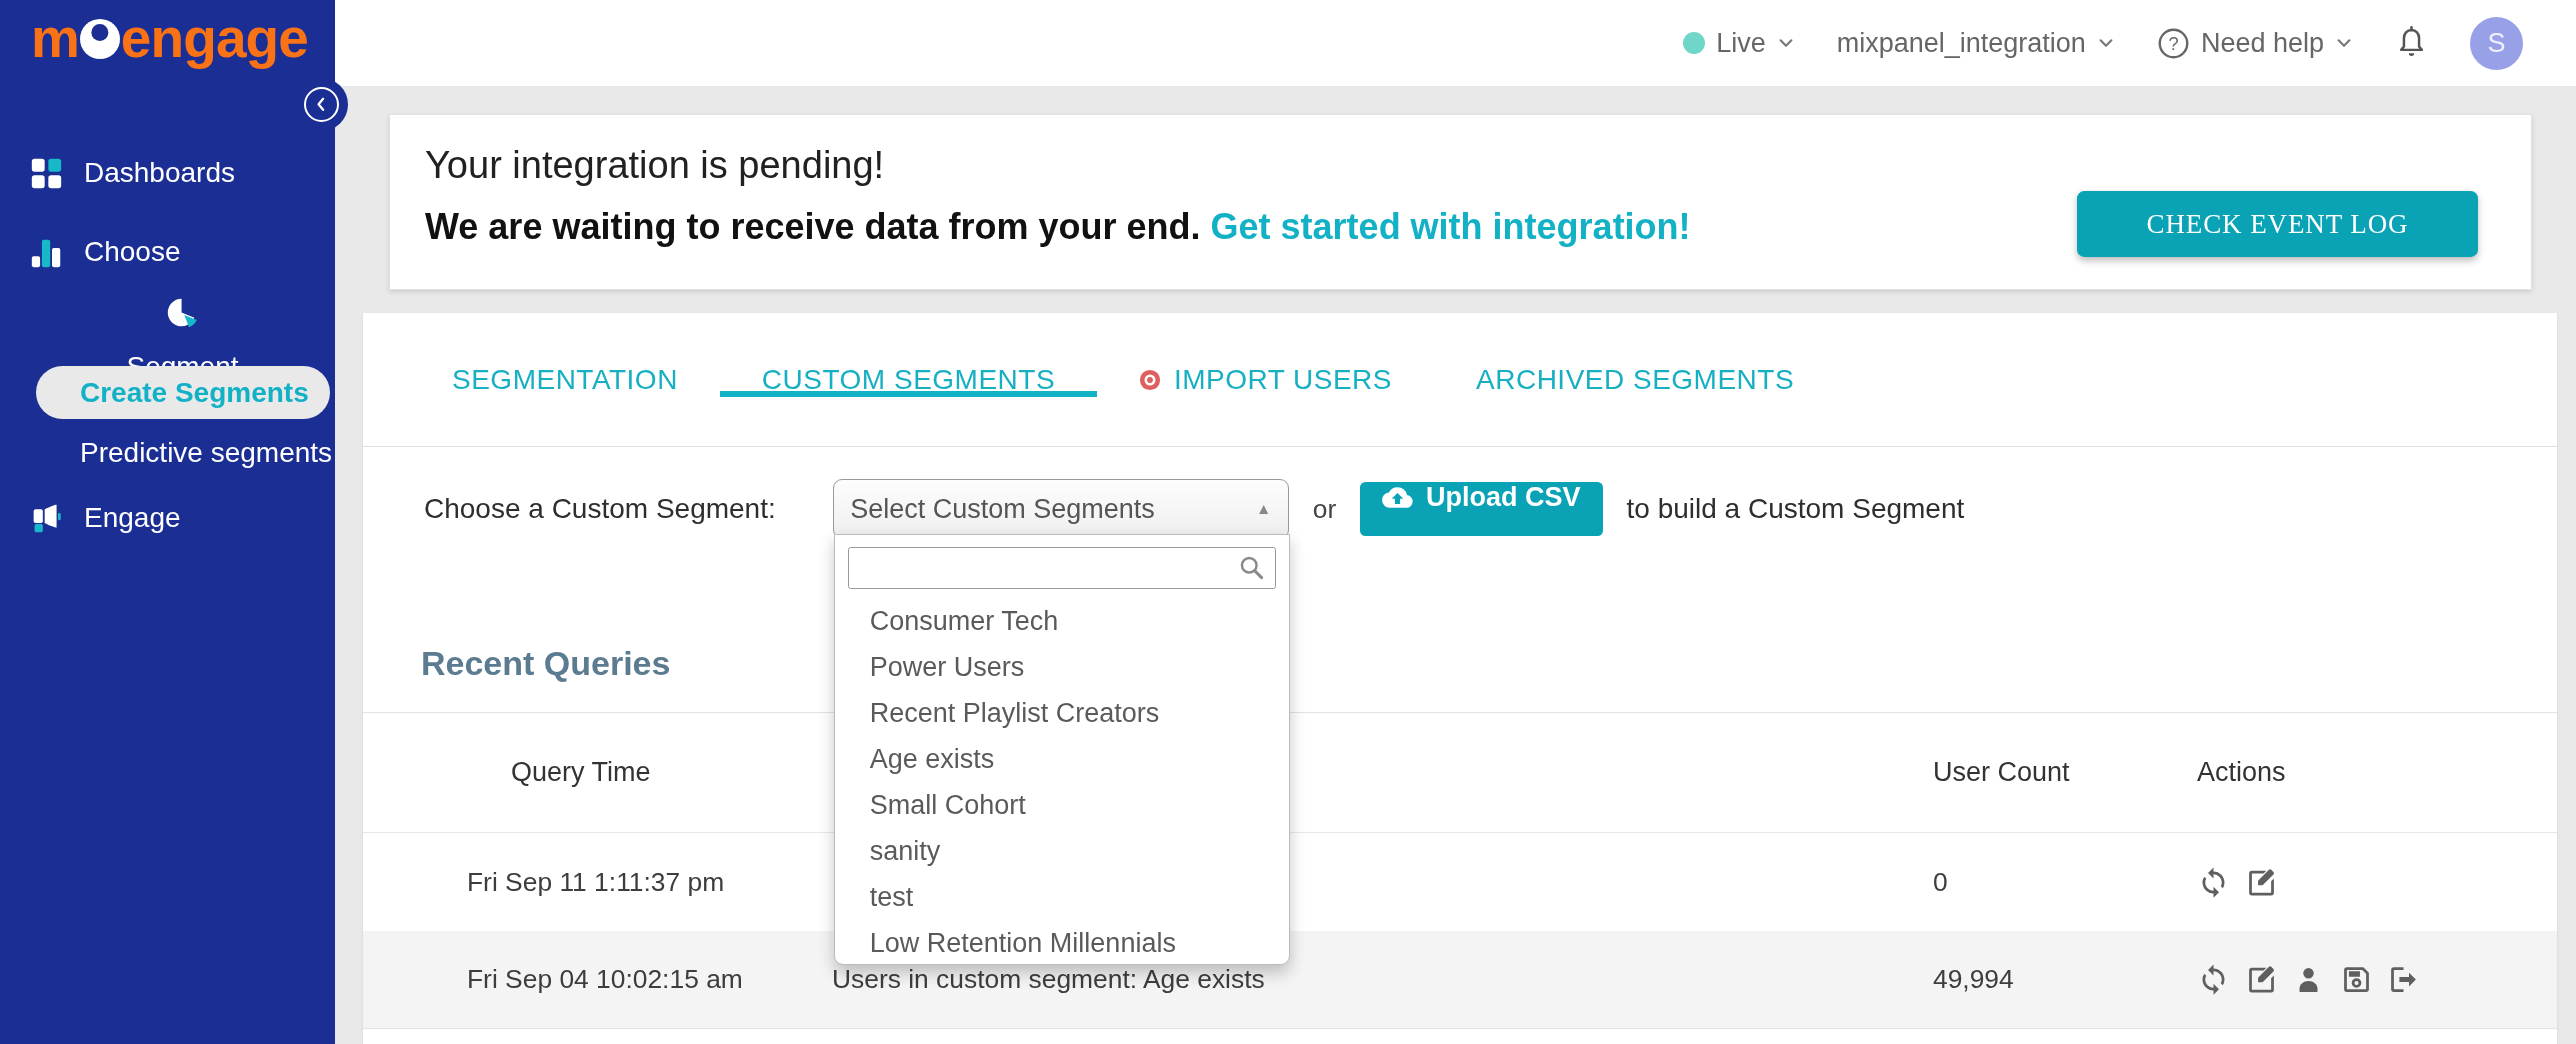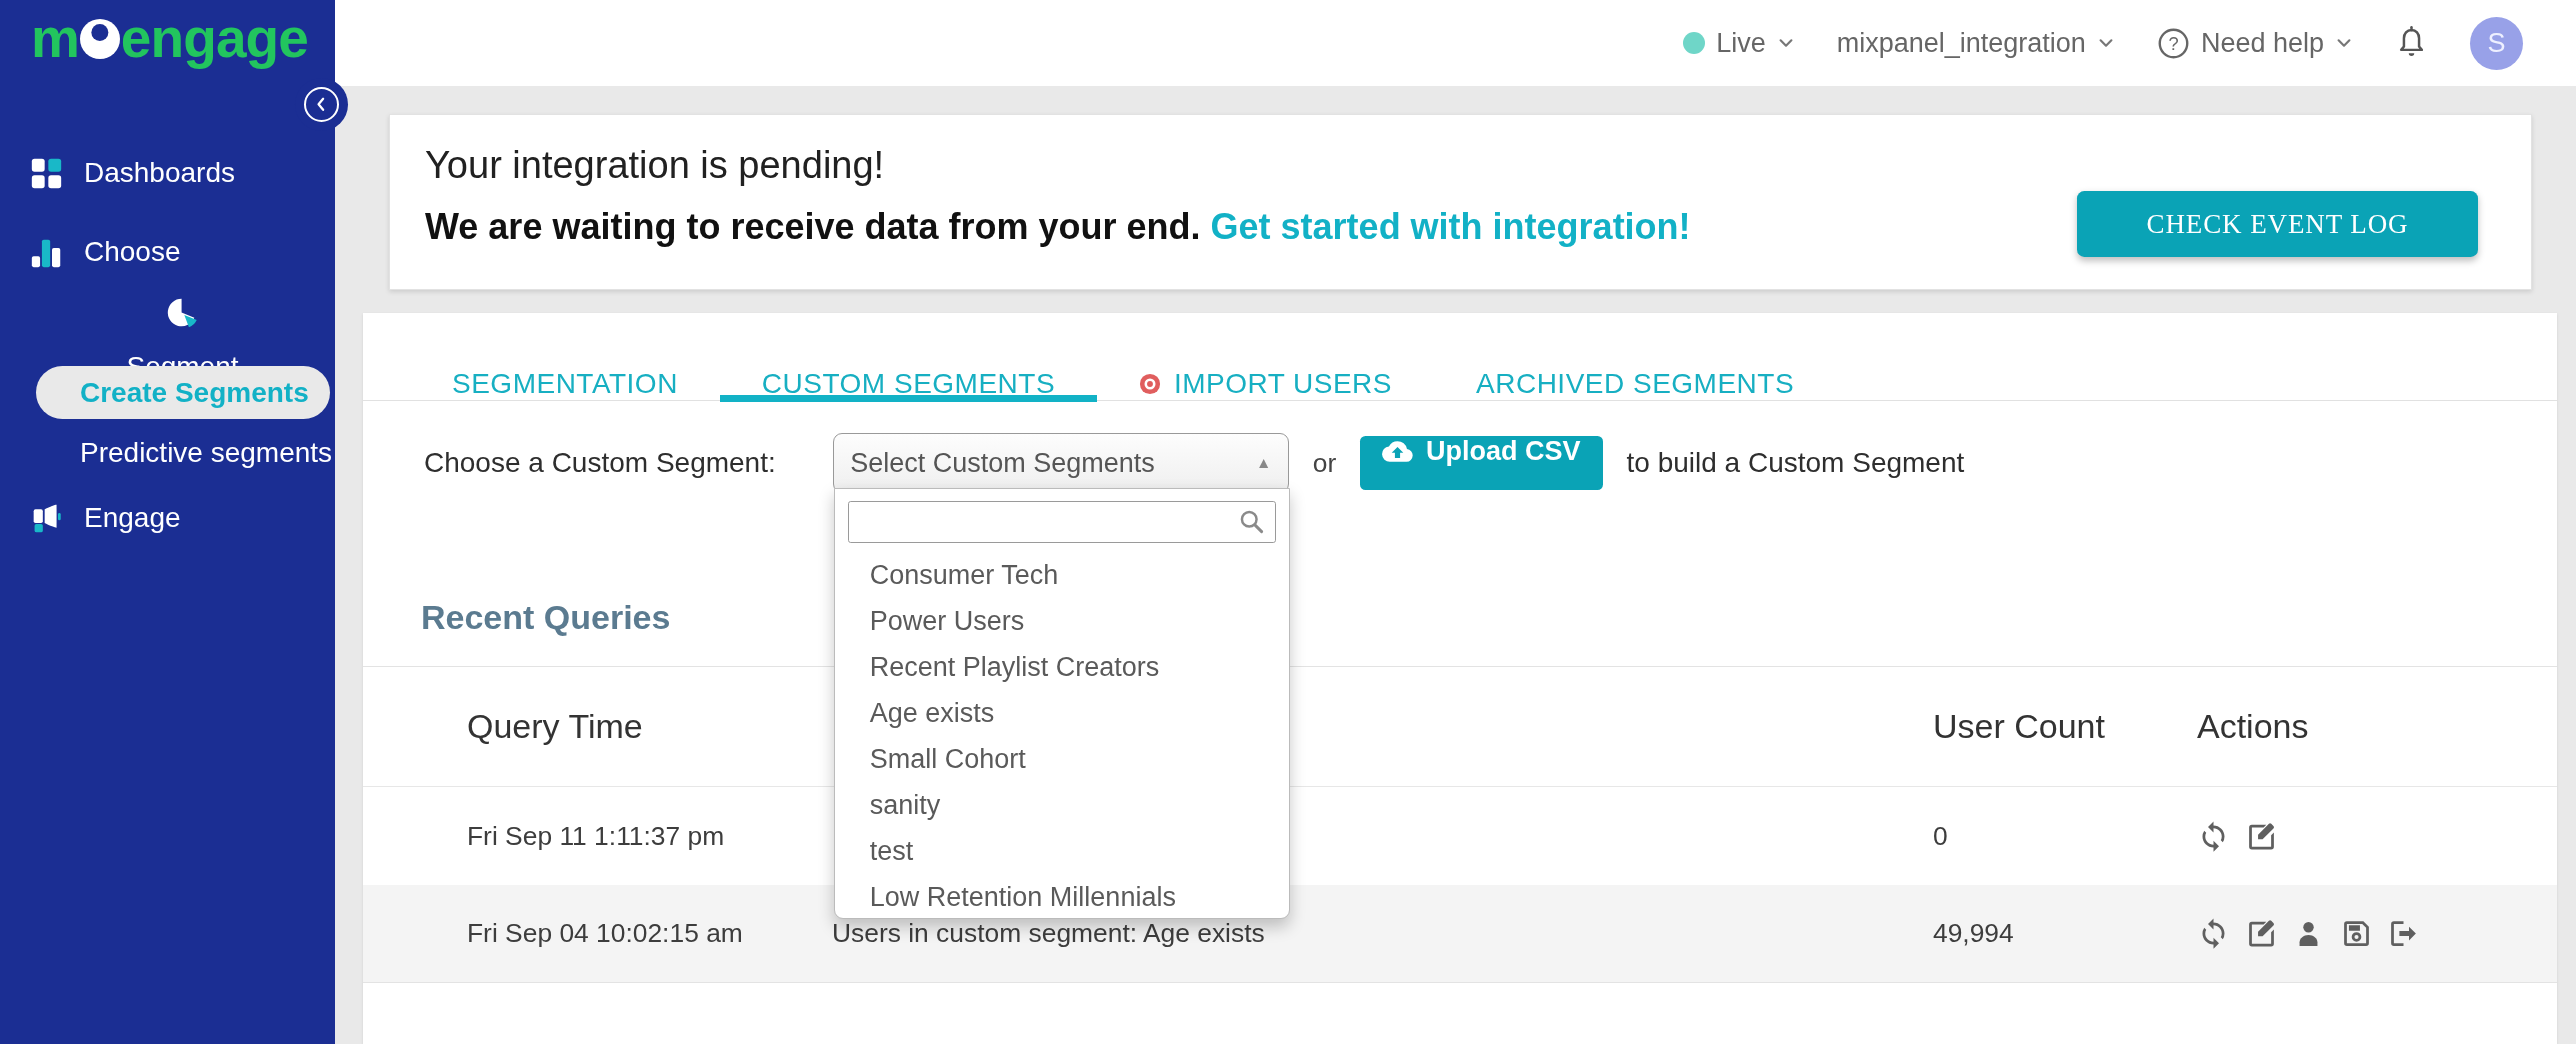--- a/index.html
+++ b/index.html
@@ -2,21 +2,21 @@
 <html style="font-size:14.6px"><head>
 <meta charset="utf-8">
 <style>
   * { margin:0; padding:0; box-sizing:border-box; }
   html,body { width:2576px; height:1045px; }
   body { font-family:"Liberation Sans", sans-serif; background:#e9e9e9; overflow:hidden; }
   #app { position:relative; width:2576px; height:1045px; background:#e9e9e9; overflow:hidden; }
 
   
   .sidebar { position:absolute; left:0; top:0; width:335px; height:1045px; background:#1b2e93; z-index:30; }
-  .logo { position:absolute; left:31px; top:5.5px; color:#22c55e; font-size:55px; font-weight:700; letter-spacing:-0.9px; white-space:nowrap; }
+  .logo { position:absolute; left:31px; top:5.5px; color:#f97316; font-size:55px; font-weight:700; letter-spacing:-0.9px; white-space:nowrap; }
   .logo-o { position:relative; display:inline-block; width:40px; height:40px; background:#fff; border-radius:50%; margin:0 0.9px; top:2.7px; }
   .logo-o::before { content:""; position:absolute; left:50%; top:4.6px; transform:translateX(-50%); width:17.3px; height:17.3px; background:#1b2e93; border-radius:50%; }
   .collapse-btn { position:absolute; left:304px; top:87px; width:35px; height:35px; border-radius:50%; background:#1b2e93; border:2.7px solid #fff; color:#fff; display:flex; align-items:center; justify-content:center; box-shadow:0 0 0 9px #1b2e93; cursor:pointer; z-index:31; }
   .nav-item { position:absolute; left:0; display:flex; align-items:center; gap:21px; padding-left:30px; height:58px; color:#fff; font-size:28px; cursor:pointer; width:100%; }
   .nav-icon { width:33px; height:33px; flex:0 0 33px; display:flex; align-items:center; justify-content:center; }
   .sub-item { position:absolute; font-size:28px; color:#fff; cursor:pointer; }
   .sub-active { left:36px; top:366px; width:294px; height:53px; background:#e9e9e9; border-radius:26.4px; display:flex; align-items:center; padding-left:44px; color:#12b1c6; font-weight:600; }
   .sub-plain { left:80px; top:436px; height:33px; line-height:33px; }
 
   
@@ -29,21 +29,21 @@
 
   
   .banner { position:absolute; left:389px; top:114px; width:2143px; height:176px; background:#fff; border:0.9px solid #e2e2e2; box-shadow:0 1.8px 4.6px rgba(0,0,0,.12); z-index:4; }
   .banner-title { position:absolute; left:35px; top:29px; font-size:38px; color:#212121; }
   .banner-msg { position:absolute; left:35px; top:91px; font-size:36px; font-weight:700; color:#111; white-space:nowrap; }
   .banner-link { color:#12b1c6; cursor:pointer; }
   .check-log-btn { position:absolute; right:53px; top:76px; width:401px; height:66px; background:#0aa3b6; border:none; border-radius:7.3px; color:#fff; font-size:27px; letter-spacing:0.9px; font-family:Liberation Serif, serif; box-shadow:0 3.6px 7.3px rgba(0,0,0,.25); cursor:pointer; }
 
   
   .card { position:absolute; left:363px; top:313px; width:2194px; height:732px; background:#fff; box-shadow:0 0.9px 2.7px rgba(0,0,0,.1); z-index:3; }
-  .tabs-row { display:flex; align-items:flex-end; height:88px; border-bottom:1.8px solid #e1e1e1; padding-left:47px; }
+  .tabs-row { display:flex; align-items:center; height:134px; border-bottom:1.8px solid #e1e1e1; padding-left:47px; }
   .tab { display:flex; align-items:center; gap:12.8px; padding:0 42px; color:#17afc2; font-size:28px; letter-spacing:0.5px; cursor:pointer; position:relative; }
   .tab.active::after { content:""; position:absolute; left:0; right:0; bottom:-1.8px; height:6.4px; background:#12b2c6; }
   .import-dot { width:22px; height:22px; }
 
   .picker-row { display:flex; align-items:center; margin-top:35px; padding-left:61px; height:54px; gap:24px; }
   .picker-label { font-size:28px; color:#2e2e2e; white-space:nowrap; }
   .select-box { position:relative; width:456px; height:60px; margin-left:33px; border:0.9px solid #999; border-radius:9px; background:linear-gradient(#fdfdfd,#efefef); cursor:pointer; z-index:20; }
   .select-value { position:absolute; left:16.4px; top:50%; transform:translateY(-50%); font-size:27px; color:#555; }
   .select-arrow { position:absolute; right:16.4px; top:50%; transform:translateY(-50%); font-size:15.5px; color:#888; }
   .or-label { font-size:26.4px; color:#444; }
@@ -54,21 +54,21 @@
   .dropdown-panel { position:absolute; left:0; top:54px; width:456px; height:431px; background:#fff; border:0.9px solid #bbb; border-radius:0 0 9px 9px; box-shadow:0 7.3px 16.4px rgba(0,0,0,.22); z-index:25; }
   .search-wrap { position:relative; margin:12px 12.8px 9px 12.8px; }
   .search-input { width:100%; height:42px; border:1.8px solid #9a9a9a; border-radius:2.7px; font-size:25.5px; padding:0 47px 0 12.8px; font-family:"Liberation Sans",sans-serif; color:#444; outline:none; background:#fff; }
   .search-icon { position:absolute; right:11px; top:7.3px; width:27px; height:27px; color:#8a8a8a; }
   .dd-item { height:46px; line-height:46px; padding-left:35px; font-size:27px; color:#5a5a5a; cursor:pointer; white-space:nowrap; overflow:hidden; }
 
   
   .rq-heading { margin-top:108px; padding-left:58px; padding-bottom:29px; border-bottom:1.8px solid #e3e3e3; font-size:34px; font-weight:700; color:#5b7b90; }
   .rq-table { width:100%; }
   .rq-row { display:flex; align-items:center; }
-  .rq-header { height:120px; color:#333; font-size:34px; border-bottom:1.8px solid #e7e7e7; }
+  .rq-header { height:120px; color:#333; font-size:27px; border-bottom:1.8px solid #e7e7e7;padding-left:44px; }
   .rq-data { height:98px; font-size:26.4px; color:#3d3d3d; }
   .rq-data.alt { background:#f4f4f4; border-bottom:1.8px solid #e3e3e3; }
   .c-time { width:469px; padding-left:104px; flex:0 0 469px; }
   .c-query { flex:1 1 auto; }
   .c-count { width:264px; flex:0 0 264px; }
   .c-actions { width:360px; flex:0 0 360px; display:flex; align-items:center; gap:14.6px; }
   .rq-header .c-actions { display:block; }
   .action-icon { width:33px; height:33px; color:#5f5f5f; cursor:pointer; }
 
   svg { display:block; }

